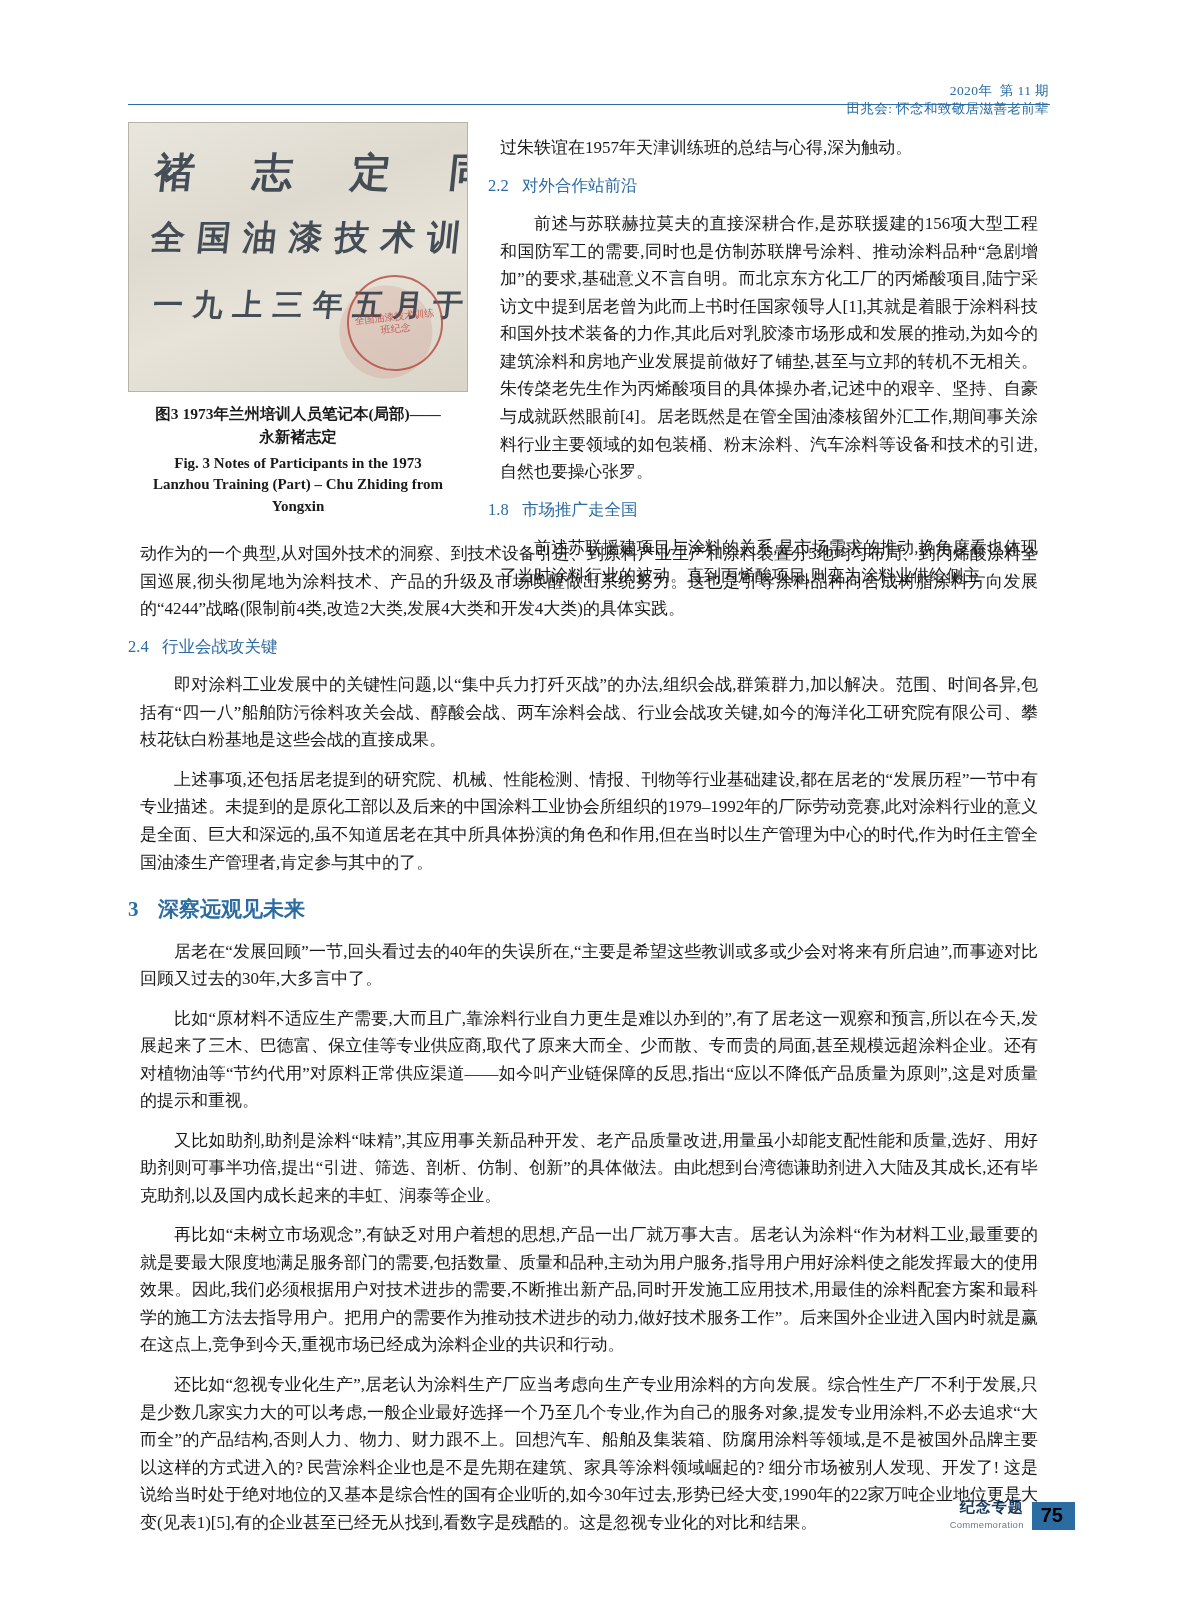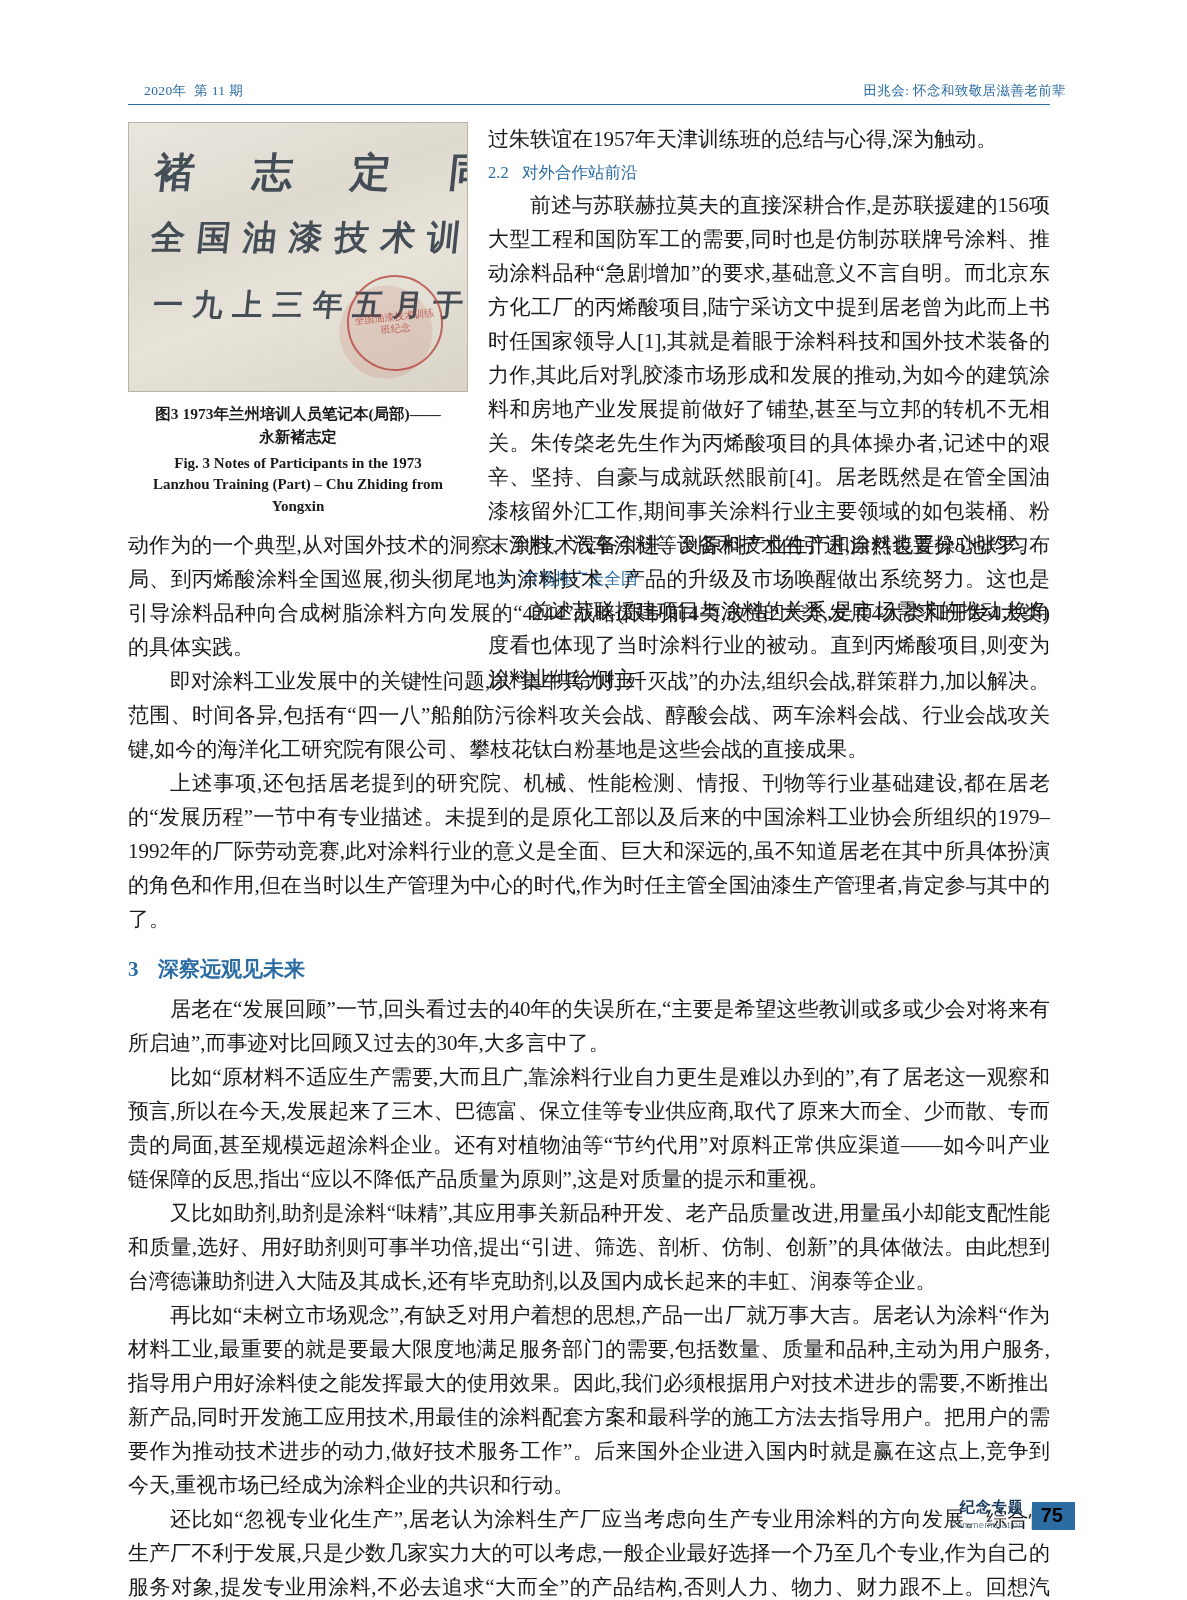--- a/index.html
+++ b/index.html
@@ -15,29 +15,30 @@
     position: relative;
     width: 1187px;
     height: 1600px;
     margin: 0 auto;
     background: #ffffff;
     overflow: hidden;
   }
   
   .runhead {
     position: absolute;
-    left: 144px;
+    left: 127px;
     top: 82px;
     width: 922px;
     display: flex;
     justify-content: space-between;
     align-items: flex-end;
     font-size: 13.5px;
     color: #2b6ca3;
     letter-spacing: 0.4px;
+    flex-direction: column;
   }
   .runhead .rh-left { white-space: pre; }
   .runhead .rh-right { white-space: pre; }
   .runhead-rule {
     position: absolute;
     left: 128px;
     top: 104px;
     width: 922px;
     height: 1.2px;
     background: #2b6ca3;
@@ -115,22 +116,22 @@
     font-family: "Liberation Serif", serif;
   }
   .rightcol {
     position: absolute;
     left: 360px;
     top: 0;
     width: 562px;
   }
   
   p.body {
-    margin: 0;
-    font-size: 21px;
+    margin: 12px;
+    font-size: 17px;
     line-height: 1.62;
     text-align: justify;
     text-justify: inter-ideograph;
   }
   p.body.ind { text-indent: 2em; }
   h3.sub {
     margin: 5px 0 2px 0;
     font-size: 16.5px;
     line-height: 1.5;
     color: #2b6ca3;
@@ -229,20 +230,23 @@
       <h3 class="sub">
         <span class="num">1.8</span><span>市场推广走全国</span>
       </h3>
       <p class="body ind">前述苏联援建项目与涂料的关系,是市场需求的推动,换角度看也体现了当时涂料行业的被动。直到丙烯酸项目,则变为涂料业供给侧主</p>
     </div>
   </div>
 
   <div class="fullwidth">
     <p class="body">动作为的一个典型,从对国外技术的洞察、到技术设备引进、到原料产业生产和涂料装置分5地均匀布局、到丙烯酸涂料全国巡展,彻头彻尾地为涂料技术、产品的升级及市场唤醒做出系统努力。这也是引导涂料品种向合成树脂涂料方向发展的“4244”战略(限制前4类,改造2大类,发展4大类和开发4大类)的具体实践。</p>
 
+    <h3 class="sub">
+      <span class="num">2.4</span><span>行业会战攻关键</span>
+    </h3>
     <p class="body ind">即对涂料工业发展中的关键性问题,以“集中兵力打歼灭战”的办法,组织会战,群策群力,加以解决。范围、时间各异,包括有“四一八”船舶防污徐料攻关会战、醇酸会战、两车涂料会战、行业会战攻关键,如今的海洋化工研究院有限公司、攀枝花钛白粉基地是这些会战的直接成果。</p>
     <p class="body ind">上述事项,还包括居老提到的研究院、机械、性能检测、情报、刊物等行业基础建设,都在居老的“发展历程”一节中有专业描述。未提到的是原化工部以及后来的中国涂料工业协会所组织的1979–1992年的厂际劳动竞赛,此对涂料行业的意义是全面、巨大和深远的,虽不知道居老在其中所具体扮演的角色和作用,但在当时以生产管理为中心的时代,作为时任主管全国油漆生产管理者,肯定参与其中的了。</p>
 
     <h2 class="sec">
       <span class="num">3</span><span>深察远观见未来</span>
     </h2>
     <p class="body ind">居老在“发展回顾”一节,回头看过去的40年的失误所在,“主要是希望这些教训或多或少会对将来有所启迪”,而事迹对比回顾又过去的30年,大多言中了。</p>
     <p class="body ind">比如“原材料不适应生产需要,大而且广,靠涂料行业自力更生是难以办到的”,有了居老这一观察和预言,所以在今天,发展起来了三木、巴德富、保立佳等专业供应商,取代了原来大而全、少而散、专而贵的局面,甚至规模远超涂料企业。还有对植物油等“节约代用”对原料正常供应渠道——如今叫产业链保障的反思,指出“应以不降低产品质量为原则”,这是对质量的提示和重视。</p>
     <p class="body ind">又比如助剂,助剂是涂料“味精”,其应用事关新品种开发、老产品质量改进,用量虽小却能支配性能和质量,选好、用好助剂则可事半功倍,提出“引进、筛选、剖析、仿制、创新”的具体做法。由此想到台湾德谦助剂进入大陆及其成长,还有毕克助剂,以及国内成长起来的丰虹、润泰等企业。</p>
     <p class="body ind">再比如“未树立市场观念”,有缺乏对用户着想的思想,产品一出厂就万事大吉。居老认为涂料“作为材料工业,最重要的就是要最大限度地满足服务部门的需要,包括数量、质量和品种,主动为用户服务,指导用户用好涂料使之能发挥最大的使用效果。因此,我们必须根据用户对技术进步的需要,不断推出新产品,同时开发施工应用技术,用最佳的涂料配套方案和最科学的施工方法去指导用户。把用户的需要作为推动技术进步的动力,做好技术服务工作”。后来国外企业进入国内时就是赢在这点上,竞争到今天,重视市场已经成为涂料企业的共识和行动。</p>

